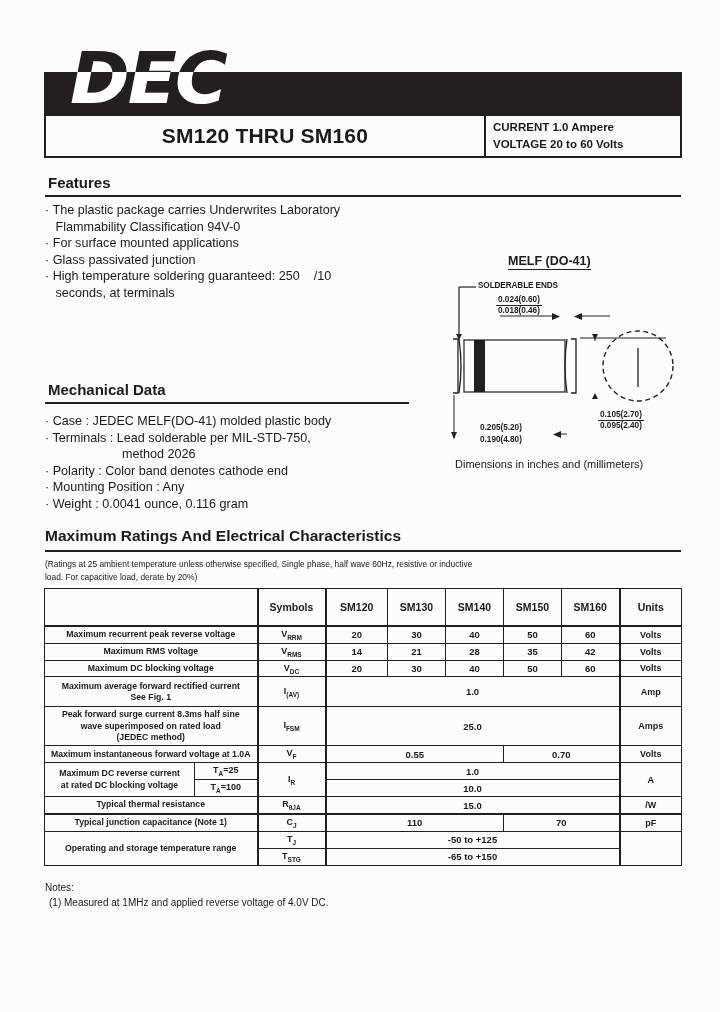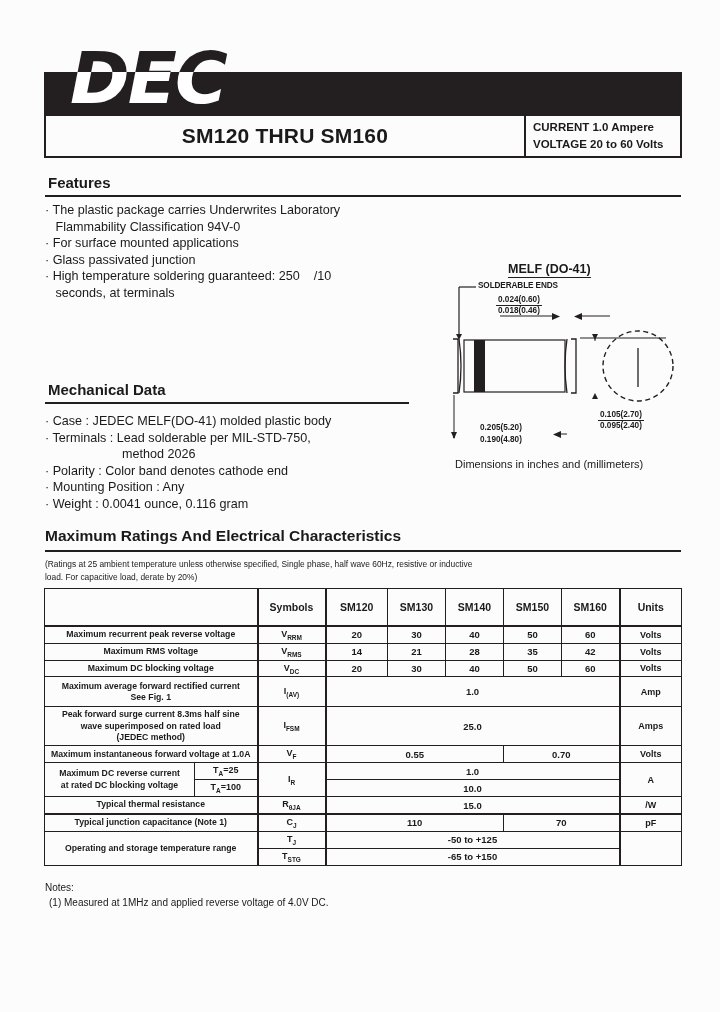--- a/index.html
+++ b/index.html
@@ -49,21 +49,21 @@
   .title-main {
     flex: 1 1 auto;
     display: flex;
     align-items: center;
     justify-content: center;
     font-size: 21px;
     font-weight: 700;
     letter-spacing: 0.2px;
   }
   .title-right {
-    width: 156px;
+    width: 196px;
     border-left: 2px solid #231f20;
     box-sizing: border-box;
     padding: 3px 0 0 7px;
     font-size: 11.5px;
     line-height: 1.45;
     font-weight: 600;
   }
   .title-right .lbl { font-weight: 700; }
 
   
@@ -83,21 +83,21 @@
     position: absolute;
     font-size: 12.6px;
     line-height: 1.32;
     font-weight: 500;
   }
   .bullets div { white-space: pre; }
 
   
   .melf-title {
     position: absolute;
-    left: 508px; top: 262px;
+    left: 508px; top: 254px;
     font-size: 12.5px;
     font-weight: 600;
     border-bottom: 1.4px solid #231f20;
     padding-bottom: 1px;
   }
   .dwg { position: absolute; left: 440px; top: 240px; width: 250px; height: 255px; }
   .dwg-txt {
     position: absolute;
     font-size: 8.2px;
     font-weight: 600;

